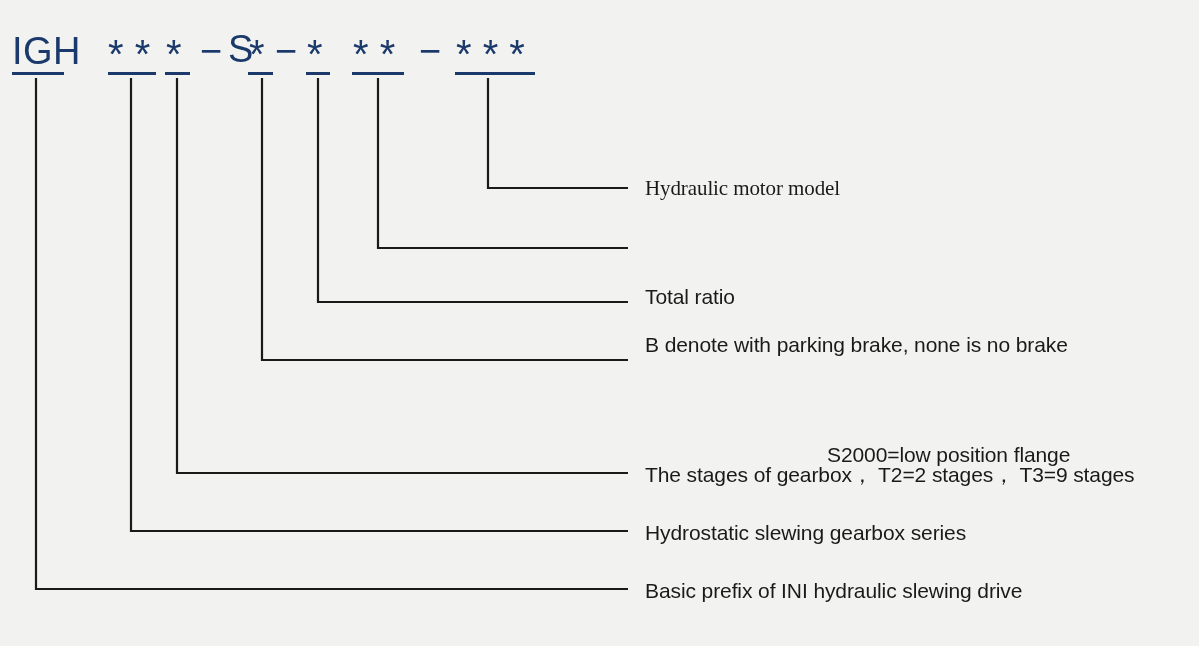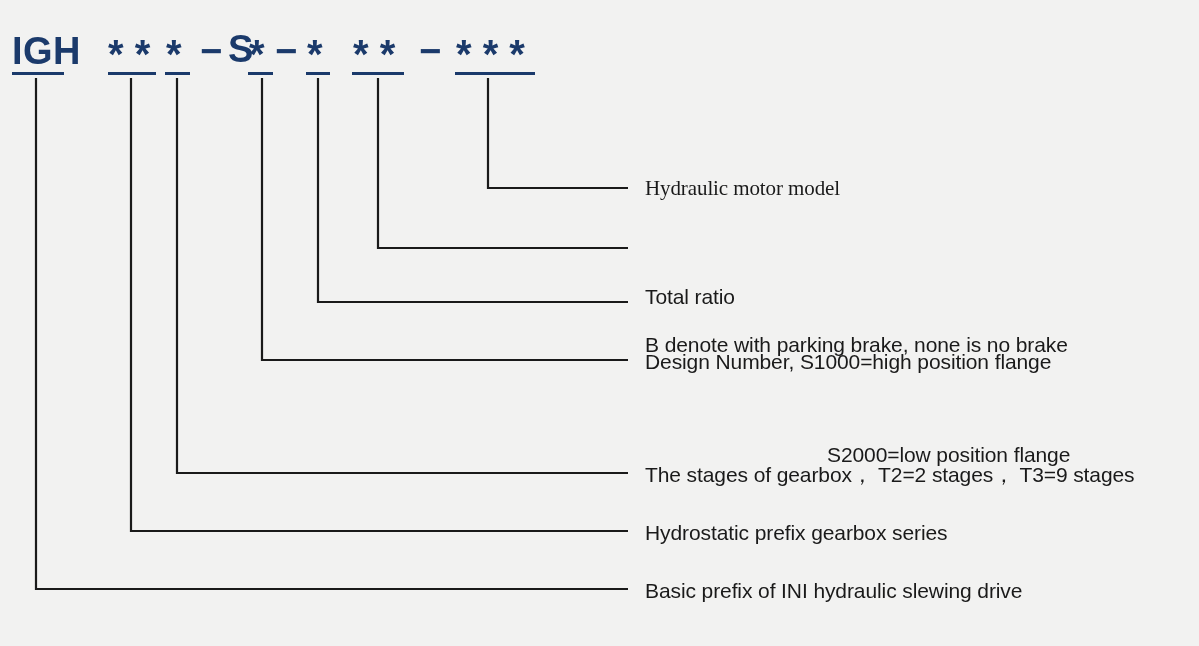--- a/index.html
+++ b/index.html
@@ -24,21 +24,21 @@
   #code-line {
     position: absolute;
     left: 0;
     top: 0;
     width: 1199px;
     height: 100px;
   }
   .code-seg {
     position: absolute;
     color: #1b3a6b;
-    font-weight: bold;
+    font-weight: normal;
     white-space: pre;
     line-height: 1;
   }
   .code-seg.prefix {
     font-size: 38px;
     letter-spacing: 0.5px;
   }
   .code-seg.stars {
     font-size: 40px;
   }
@@ -128,23 +128,22 @@
       <path d="M 36 78 L 36 589 L 628 589"></path>
     </g>
   </svg>
 
   <div class="label" style="left:645px; top:178px;font-family:Liberation Serif, serif;">Hydraulic motor model</div>
 
   <div class="label" style="left:645px; top:239px;margin-top:47px;">Total ratio</div>
 
   <div class="label" style="left:645px; top:293px;margin-top:41px;">B denote with parking brake, none is no brake</div>
 
-  <div class="label" style="left:645px; top:351px;">Design Number, S1000=high position flange</div>
 
   <div class="label" style="left:827px; top:436px;margin-top:8px;">S2000=low position flange</div>
 
   <div class="label" style="left:645px; top:464px;">The stages of gearbox， T2=2 stages， T3=9 stages</div>
 
-  <div class="label" style="left:645px; top:522px;">Hydrostatic prefix gearbox series</div>
+  <div class="label" style="left:645px; top:522px;">Hydrostatic slewing gearbox series</div>
 
   <div class="label" style="left:645px; top:580px;">Basic prefix of INI hydraulic slewing drive</div>
 
 </div>
 
 </body></html>

